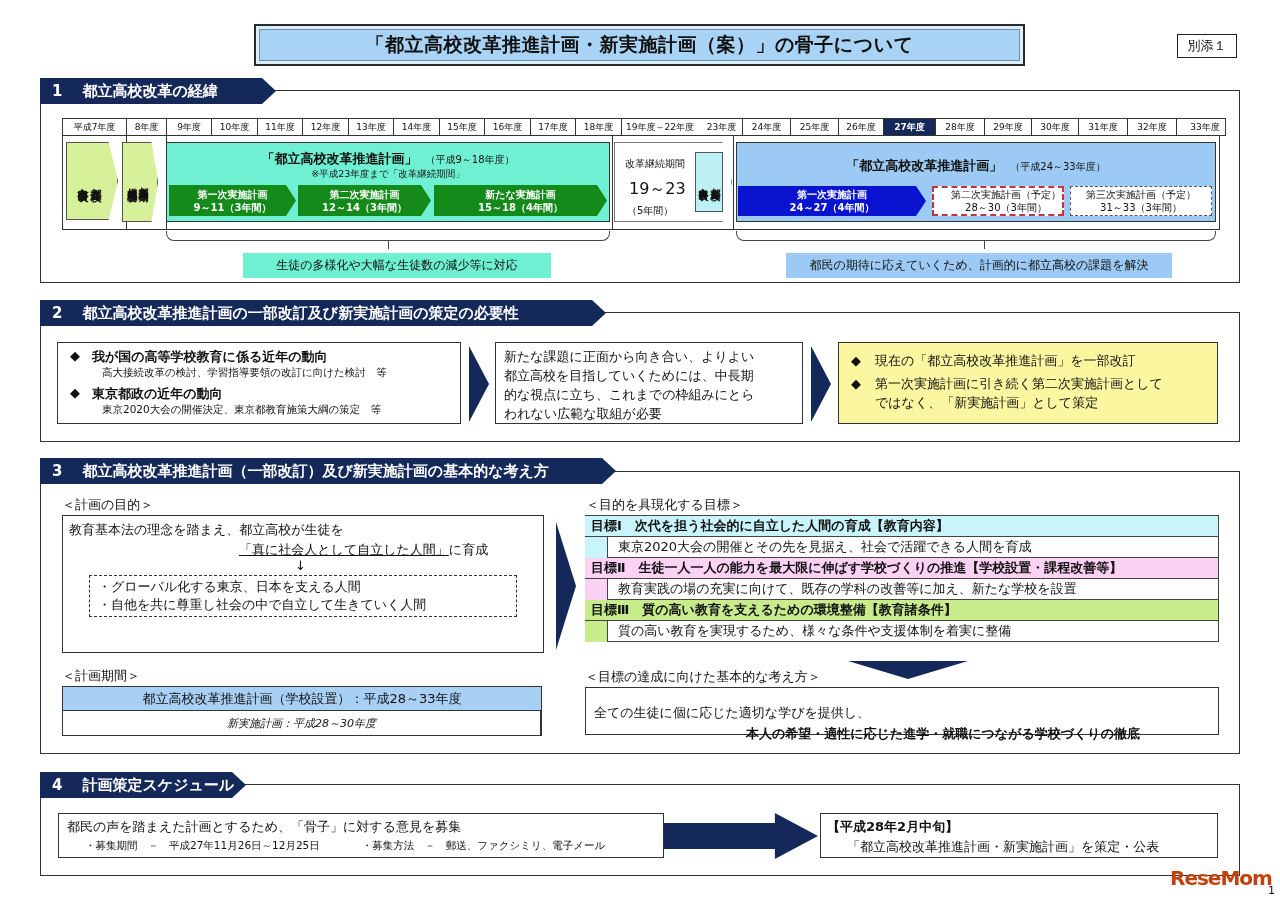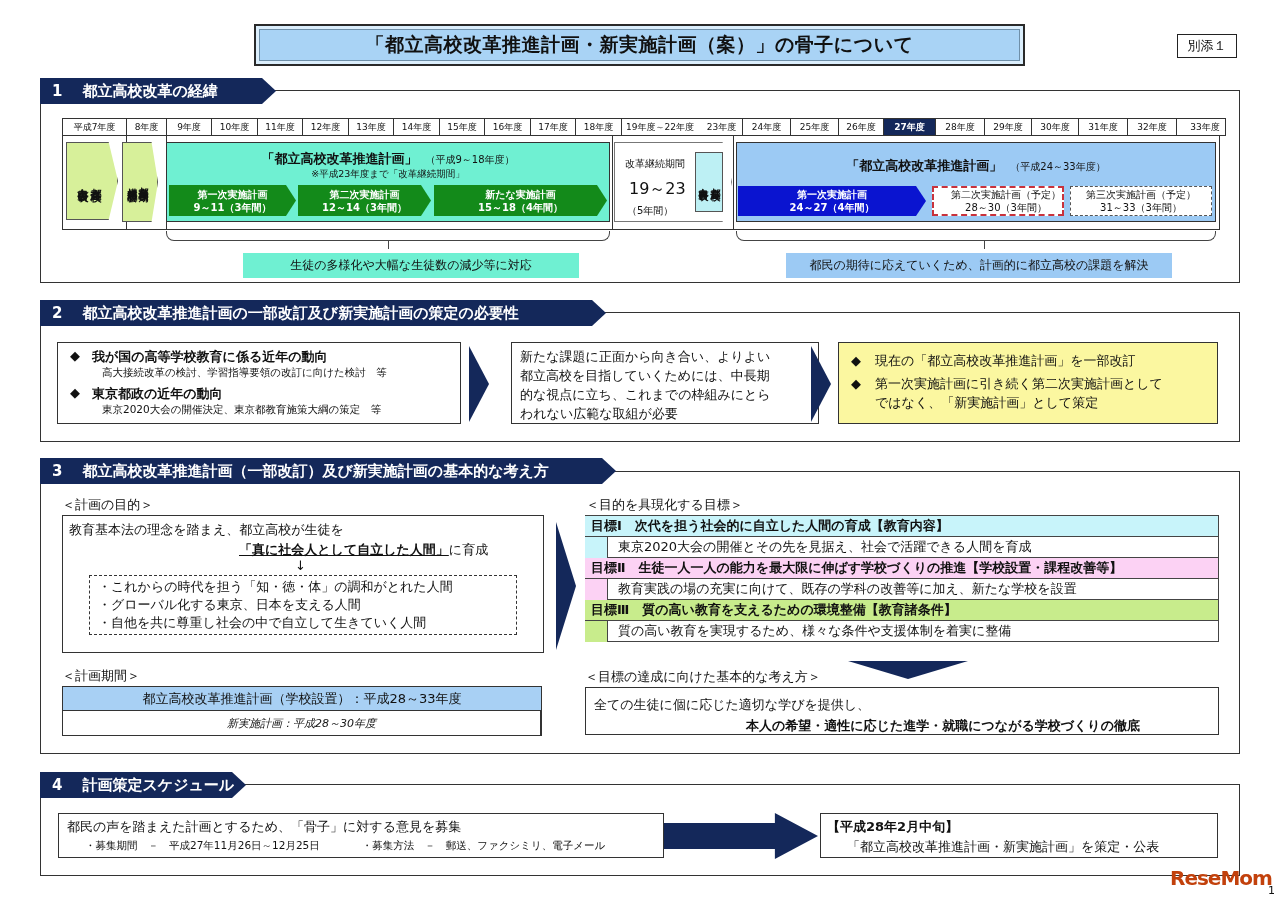--- a/index.html
+++ b/index.html
@@ -158,21 +158,21 @@
   <span>第二次実施計画（予定）</span>
   <span>28～30（3年間）</span>
 </div>
 <div class="abs dash-box dash-gray" style="left:1070px; top:186px; width:142px; height:30px;">
   <span>第三次実施計画（予定）</span>
   <span>31～33（3年間）</span>
 </div>
 
 <div class="abs brace" style="left:166px; top:231px; width:444px;"></div>
 <div class="abs brace-tip" style="left:388px; top:241px;"></div>
-<div class="abs callout" style="left:243px; top:253px; width:336px; background:#6ff0d2;">生徒の多様化や大幅な生徒数の減少等に対応</div>
+<div class="abs callout" style="left:243px; top:253px; width:308px; background:#6ff0d2;">生徒の多様化や大幅な生徒数の減少等に対応</div>
 
 <div class="abs brace" style="left:736px; top:231px; width:480px;"></div>
 <div class="abs brace-tip" style="left:984px; top:241px;"></div>
 <div class="abs callout" style="left:786px; top:253px; width:386px; background:#9ccaf4;">都民の期待に応えていくため、計画的に都立高校の課題を解決</div>
 
 <div class="abs section" style="left:40px; top:312px; width:1200px; height:130px; border-top:none;"></div>
 <div class="abs sec-line" style="left:600px; top:312px; width:640px;"></div>
 <div class="abs sec-head" style="left:40px; top:300px; width:566px;">
   <span class="num">2</span>
   <span>都立高校改革推進計画の一部改訂及び新実施計画の策定の必要性</span>
@@ -185,21 +185,21 @@
     </div>
   <div class="sub-line">高大接続改革の検討、学習指導要領の改訂に向けた検討　等</div>
   <div class="bullet-line" style="margin-top:5px;">
       <span class="dia">◆</span>
       <span>東京都政の近年の動向</span>
     </div>
   <div class="sub-line">東京2020大会の開催決定、東京都教育施策大綱の策定　等</div>
 </div>
 <div class="abs big-arrow" style="left:469px; top:346px; width:20px; height:76px;"></div>
 
-<div class="abs box body-text" style="left:495px; top:342px; width:308px; height:82px;margin-left:16px;">
+<div class="abs box body-text" style="left:495px; top:342px; width:308px; height:82px;">
   <div>新たな課題に正面から向き合い、よりよい</div>
   <div>都立高校を目指していくためには、中長期</div>
   <div>的な視点に立ち、これまでの枠組みにとら</div>
   <div>われない広範な取組が必要</div>
 </div>
 <div class="abs big-arrow" style="left:811px; top:346px; width:20px; height:76px;"></div>
 
 <div class="abs yellow-box" style="left:838px; top:342px; width:380px; height:82px; padding:8px 0 0 12px; font-size:13px; line-height:19px;">
   <div style="display:flex; margin-bottom:4px;">
       <span style="width:24px;">◆</span>
@@ -215,24 +215,23 @@
 <div class="abs section" style="left:40px; top:471px; width:1200px; height:283px; border-top:none;"></div>
 <div class="abs sec-line" style="left:610px; top:471px; width:630px;"></div>
 <div class="abs sec-head" style="left:40px; top:458px; width:576px;">
   <span class="num">3</span>
   <span>都立高校改革推進計画（一部改訂）及び新実施計画の基本的な考え方</span>
 </div>
 
 <div class="abs label" style="left:62px; top:496px;">＜計画の目的＞</div>
 <div class="abs box" style="left:62px; top:515px; width:482px; height:138px; font-size:13px;">
   <div style="margin:5px 0 0 6px;">教育基本法の理念を踏まえ、都立高校が生徒を</div>
-  <div style="margin:2px 0 0 176px;"><span style="text-decoration:underline; font-weight:bold;">「真に社会人として自立した人間」</span><span>に育成</span></div>
+  <div style="margin:2px 0 0 176px;"><span style="text-decoration:underline; font-weight:normal;">「真に社会人として自立した人間」</span><span>に育成</span></div>
   <div style="margin-left:232px; line-height:14px;">↓</div>
   <div style="margin:2px 0 0 26px; width:428px; border:1px dashed #333; padding:2px 8px; line-height:18px;">
-    <div>・これからの時代を担う「知・徳・体」の調和がとれた人間</div>
     <div>・グローバル化する東京、日本を支える人間</div>
     <div>・自他を共に尊重し社会の中で自立して生きていく人間</div>
   </div>
 </div>
 <div class="abs big-arrow" style="left:556px; top:522px; width:20px; height:128px;"></div>
 
 <div class="abs label" style="left:62px; top:667px;">＜計画期間＞</div>
 <div class="abs box" style="left:62px; top:686px; width:480px; height:50px;">
   <div class="period-head">都立高校改革推進計画（学校設置）：平成28～33年度</div>
   <div class="period-row">
@@ -252,21 +251,21 @@
   </div>
   <div style="background:#c8ec8c;">
     <div class="goal-head">目標Ⅲ　質の高い教育を支えるための環境整備【教育諸条件】</div>
     <div class="goal-sub">質の高い教育を実現するため、様々な条件や支援体制を着実に整備</div>
   </div>
 </div>
 <div class="abs" style="left:848px; top:661px; width:120px; height:18px; background:#14285a; clip-path: polygon(0 0, 100% 0, 50% 100%);"></div>
 
 <div class="abs label" style="left:585px; top:668px;">＜目標の達成に向けた基本的な考え方＞</div>
 <div class="abs box" style="left:585px; top:687px; width:634px; height:48px; font-size:13px;">
-  <div style="margin:8px 0 0 8px;">全ての生徒に個に応じた適切な学びを提供し、</div>
+  <div style="margin:16px 0 0 8px;">全ての生徒に個に応じた適切な学びを提供し、</div>
   <div style="margin:3px 0 0 160px; font-weight:bold;">本人の希望・適性に応じた進学・就職につながる学校づくりの徹底</div>
 </div>
 
 <div class="abs section" style="left:40px; top:784px; width:1200px; height:92px; border-top:none;"></div>
 <div class="abs sec-line" style="left:240px; top:784px; width:1000px;"></div>
 <div class="abs sec-head" style="left:40px; top:772px; width:206px;">
   <span class="num">4</span>
   <span>計画策定スケジュール</span>
 </div>
 

